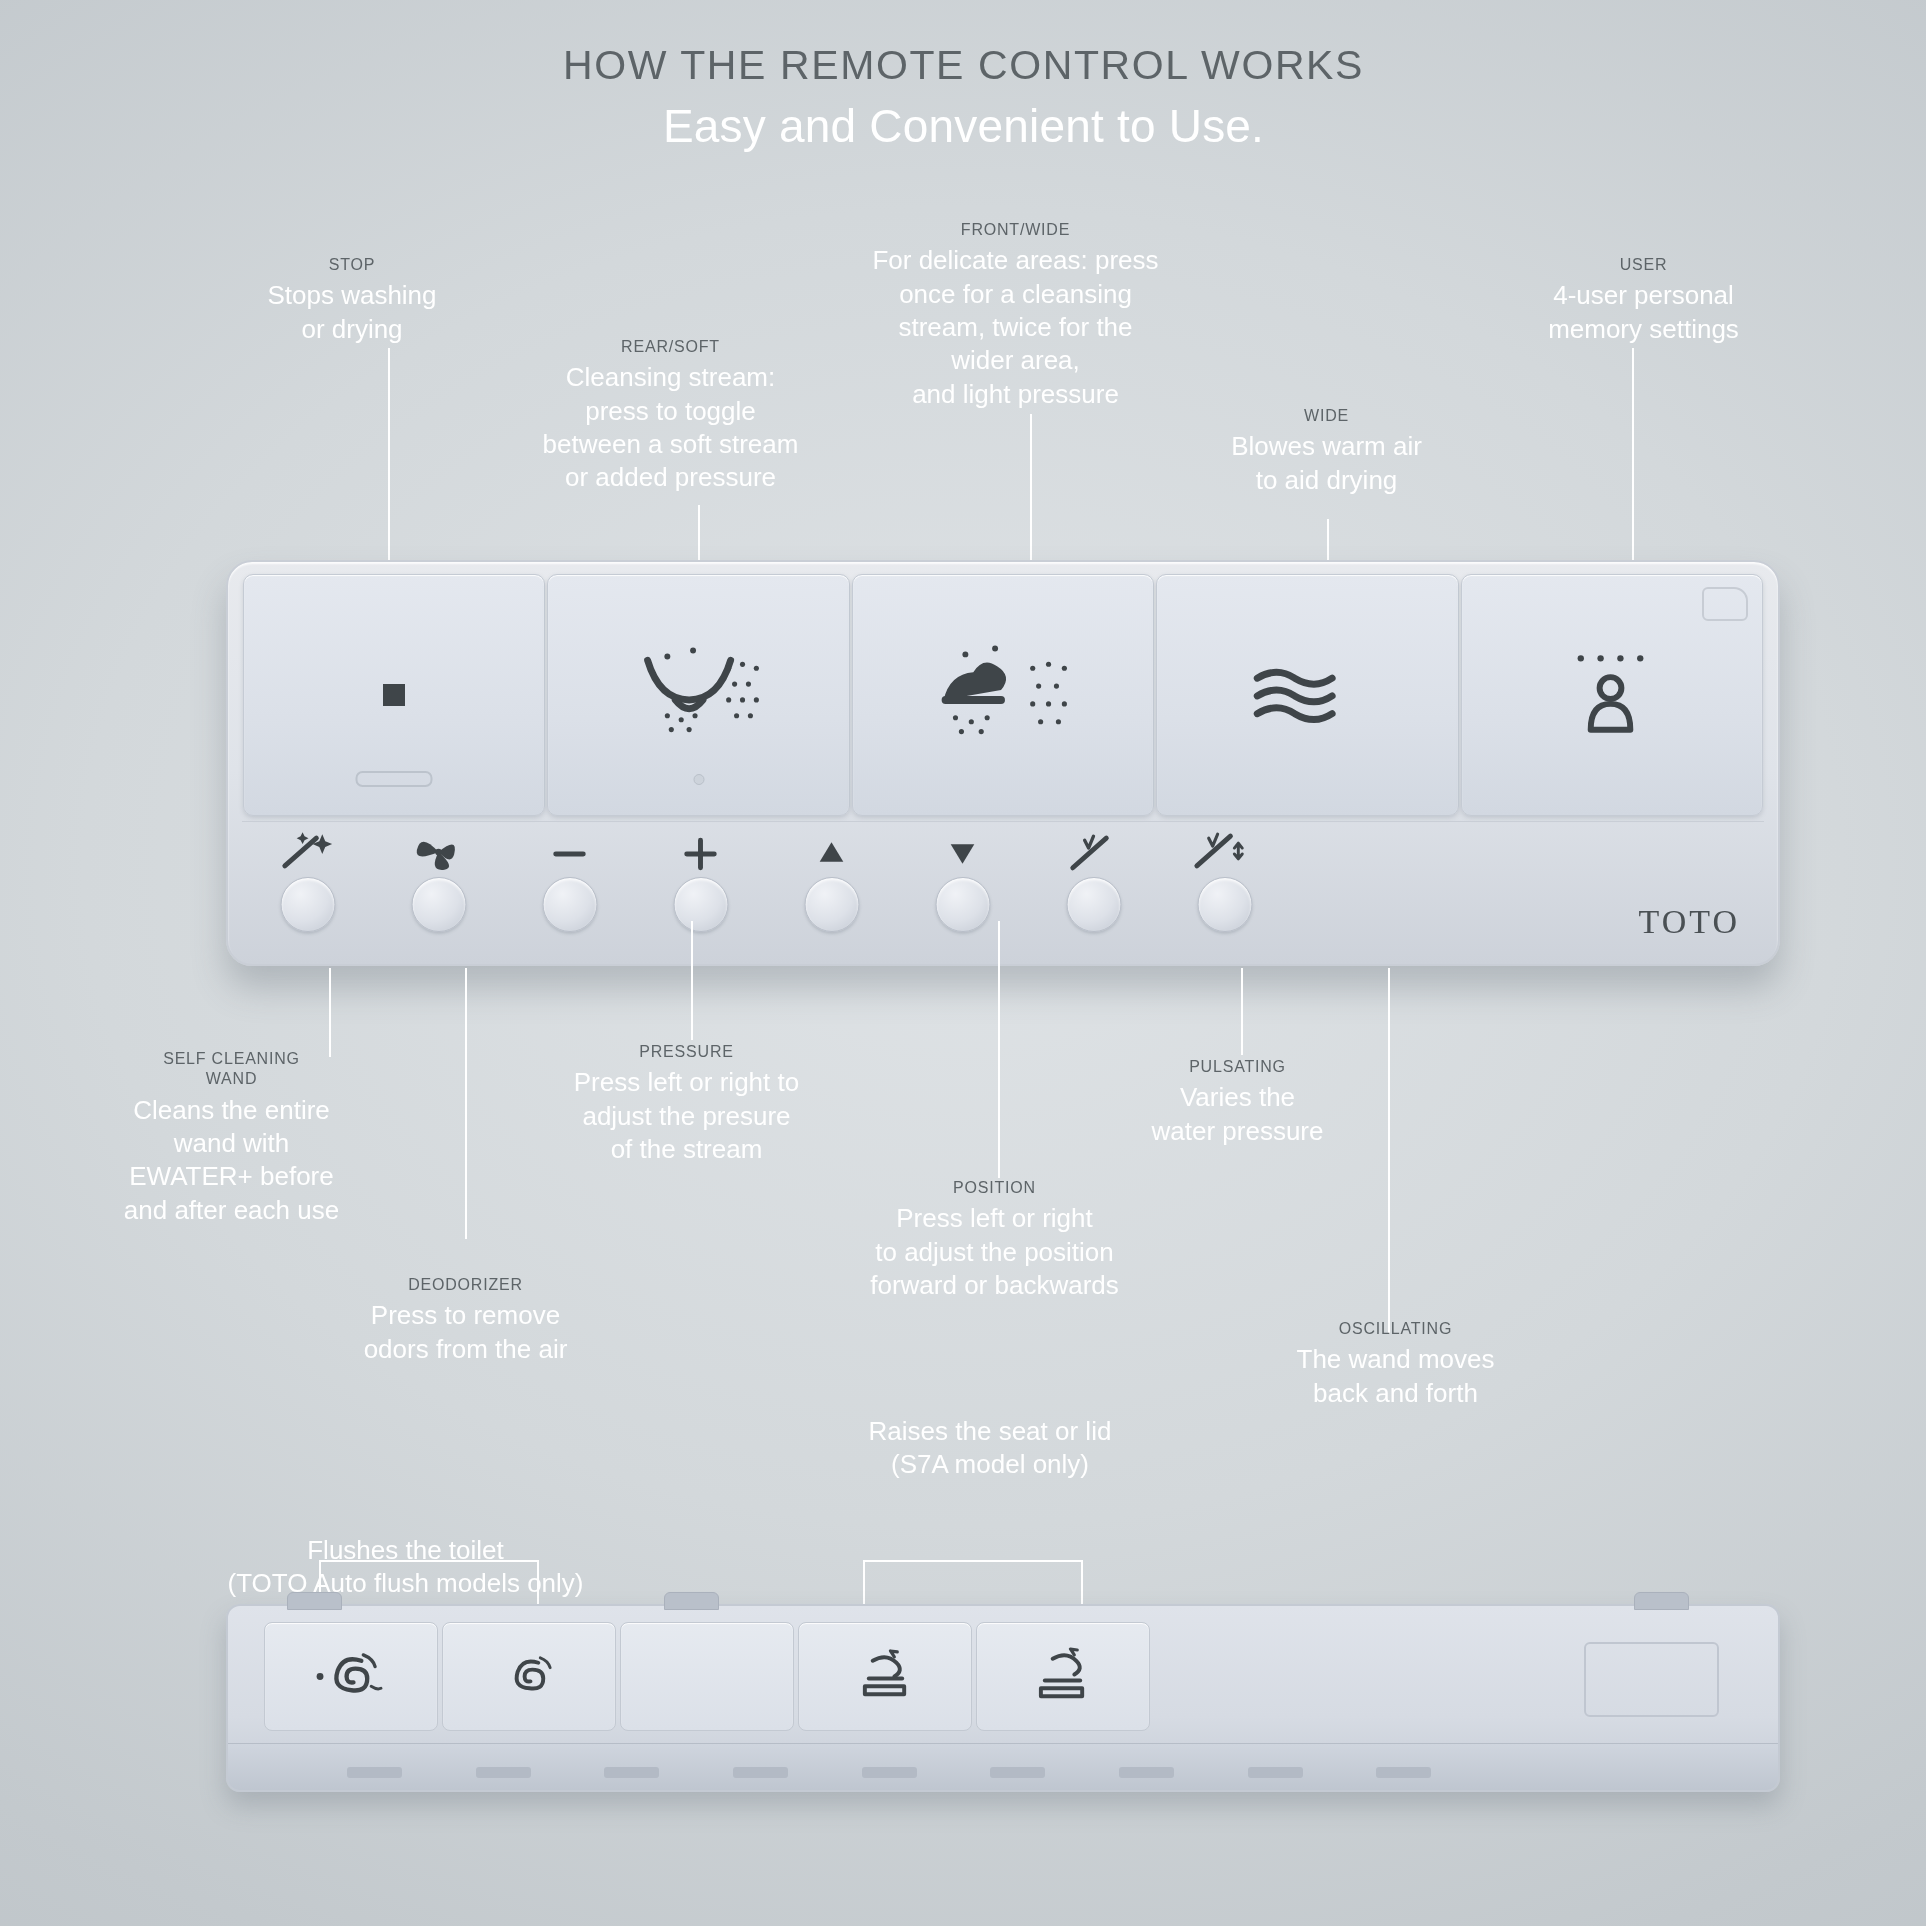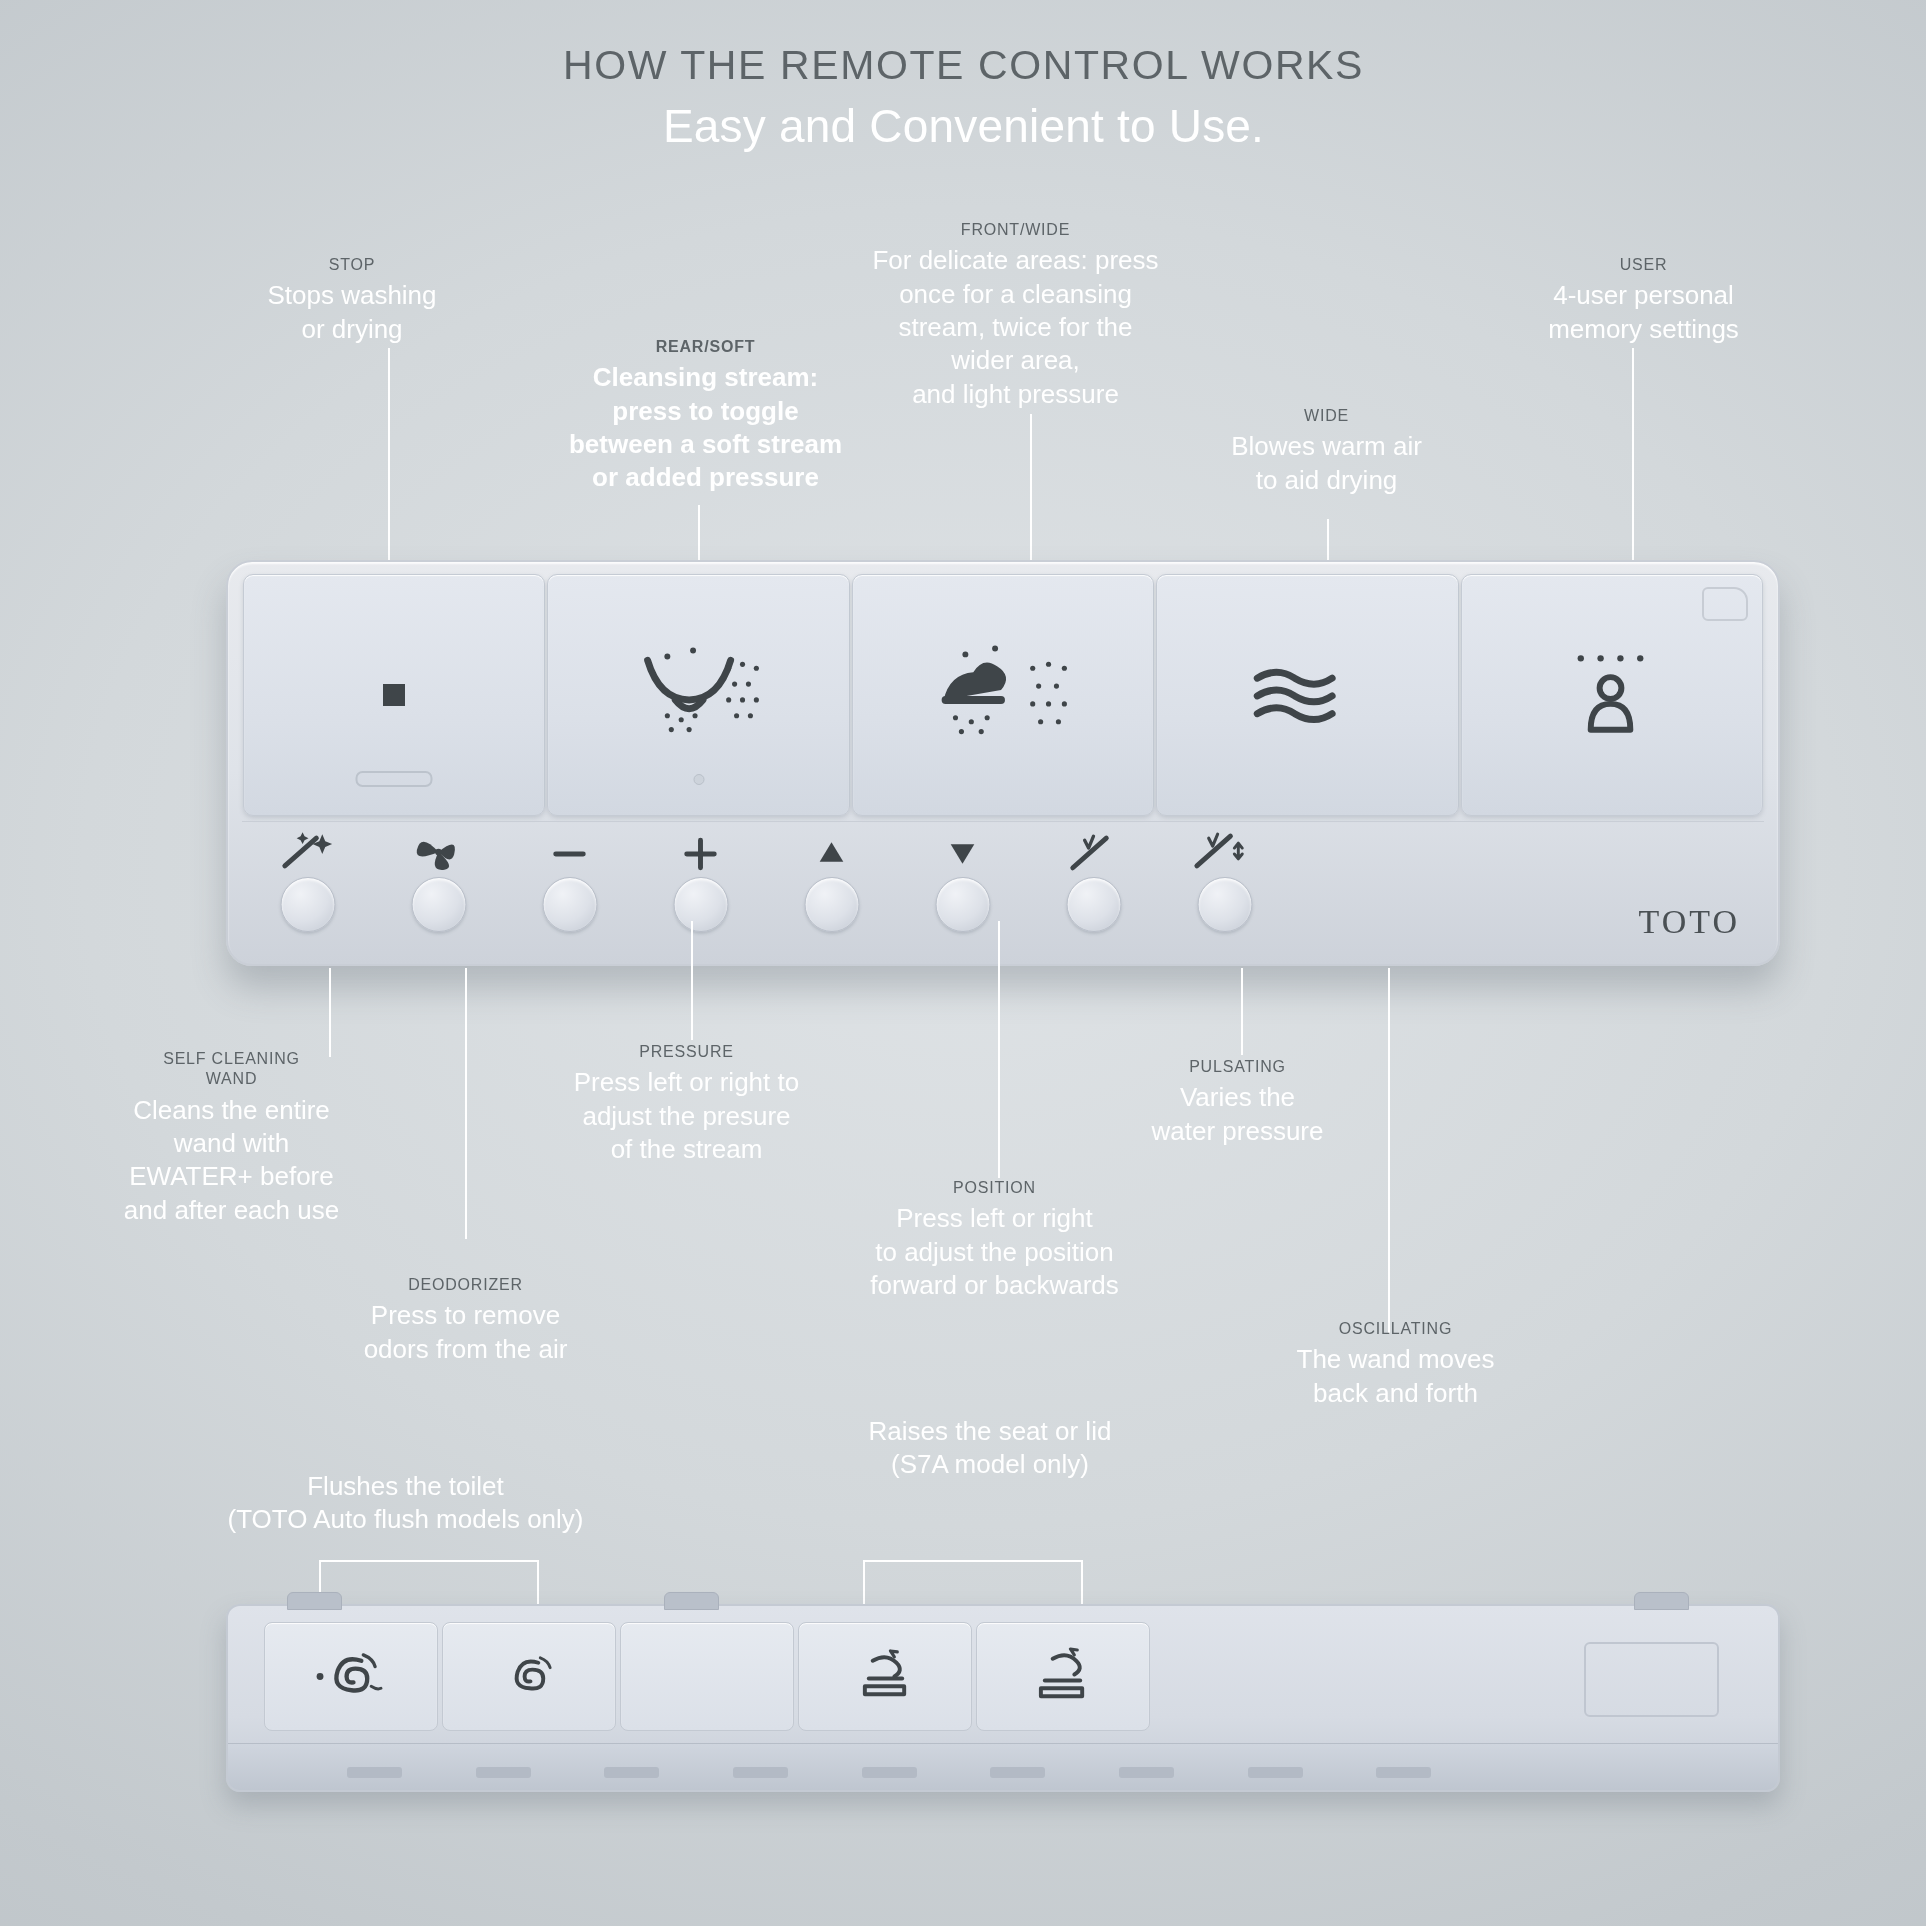--- a/index.html
+++ b/index.html
@@ -260,21 +260,21 @@
     <div class="title-sub">Easy and Convenient to Use.</div>
   </div>
 
   <div class="callout" style="left:228px; top:255px; width:248px;">
     <div class="c-title">STOP</div>
     <div class="c-body" style="white-space:pre-line;">Stops washing
 or drying</div>
   </div>
   <div class="conn" style="left:388px; top:348px; height:259px;"></div>
 
-  <div class="callout" style="left:557px; top:337px; width:297px;font-weight:bold;">
+  <div class="callout" style="left:522px; top:337px; width:297px;">
     <div class="c-title">REAR/SOFT</div>
     <div class="c-body" style="white-space:pre-line;">Cleansing stream:
 press to toggle
 between a soft stream
 or added pressure</div>
   </div>
   <div class="conn" style="left:698px; top:505px; height:198px;"></div>
 
   <div class="callout" style="left:842px; top:220px; width:347px;">
     <div class="c-title">FRONT/WIDE</div>
@@ -524,21 +524,21 @@
 water pressure</div>
   </div>
 
   <div class="conn" style="left:1388px; top:968px; height:366px;"></div>
   <div class="callout" style="left:1257px; top:1319px; width:277px;">
     <div class="c-title">OSCILLATING</div>
     <div class="c-body" style="white-space:pre-line;">The wand moves
 back and forth</div>
   </div>
 
-  <div class="callout" style="left:178px; top:1470px; width:455px;">
+  <div class="callout" style="left:178px; top:1534px; width:455px;">
     <div class="c-body" style="white-space:pre-line;">Flushes the toilet
 (TOTO Auto flush models only)</div>
   </div>
   <div class="bracket" style="left:319px; top:1560px; width:216px; height:48px;"></div>
 
   <div class="callout" style="left:782px; top:1415px; width:416px;">
     <div class="c-body" style="white-space:pre-line;">Raises the seat or lid
 (S7A model only)</div>
   </div>
   <div class="bracket" style="left:863px; top:1560px; width:216px; height:48px;"></div>

